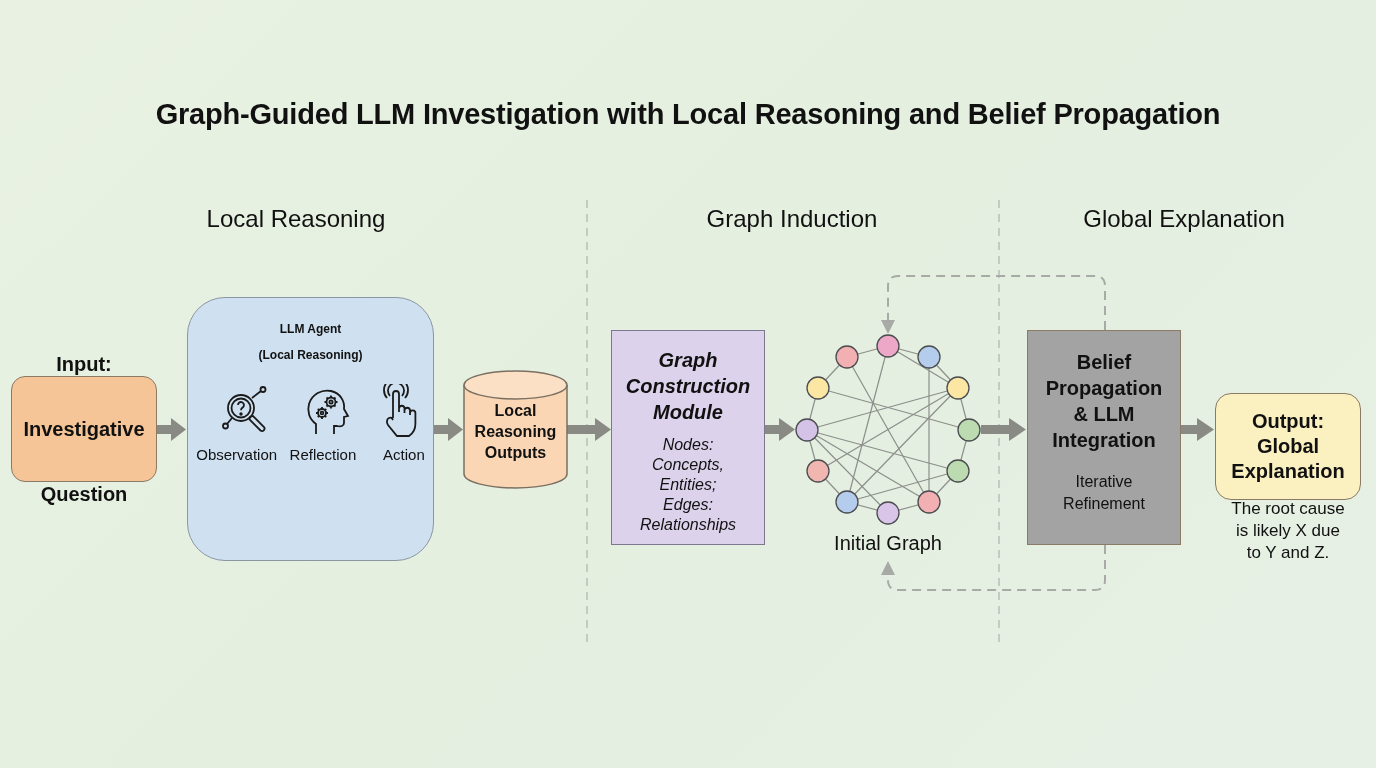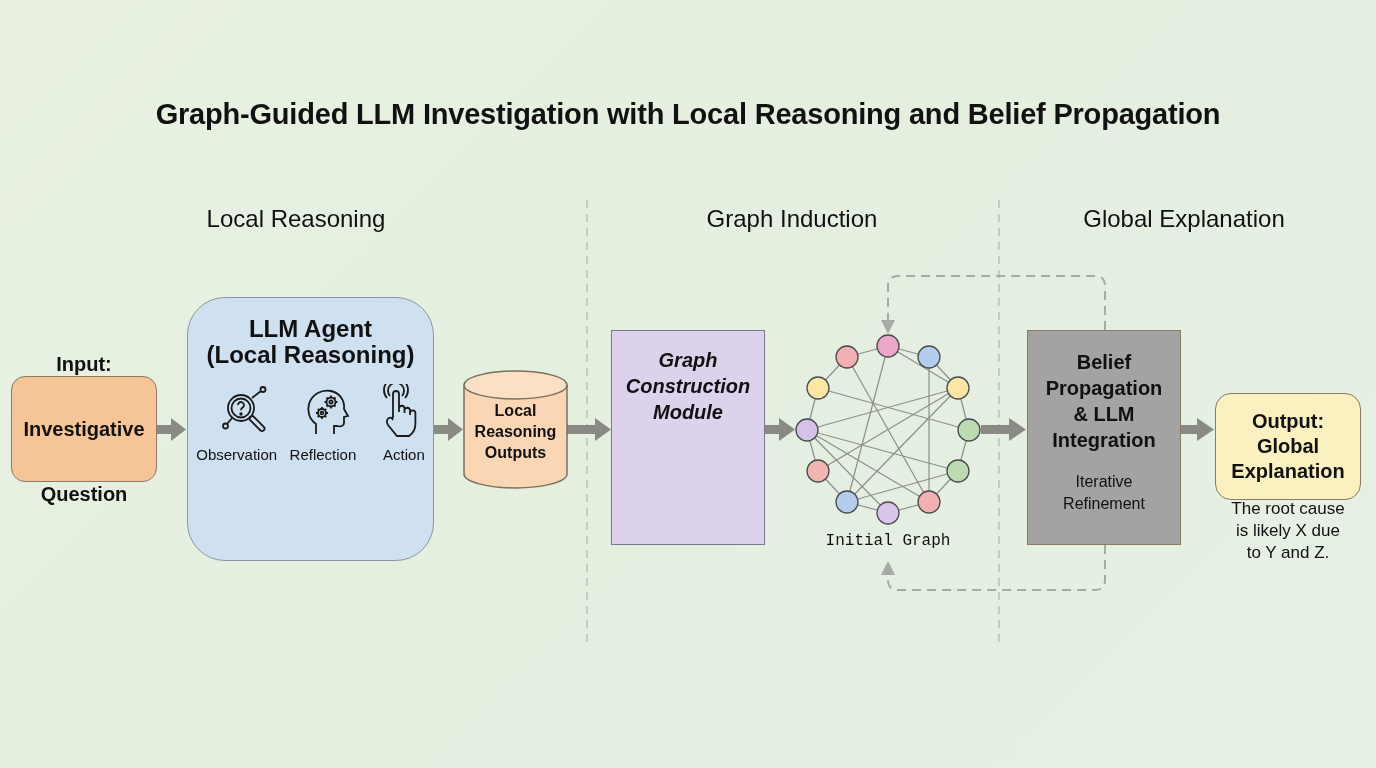--- a/index.html
+++ b/index.html
@@ -22,38 +22,38 @@
   .input-box {
     left: 11px; top: 376px; width: 146px; height: 106px;
     background: #f5c597; border: 1.5px solid #8a7a66; border-radius: 14px;
     font-size: 20px; font-weight: bold; line-height: 25px; gap: 40px;
   }
   .agent-box {
     left: 187px; top: 297px; width: 247px; height: 264px;
     background: #cfe0f0; border: 1.5px solid #8a96a3; border-radius: 38px;
     justify-content: flex-start;
   }
-  .agent-title { margin-top: 18px; font-size: 24px; font-weight: bold; line-height: 26px; }
+  .agent-title { margin-top: 18px; font-size: 12px; font-weight: bold; line-height: 26px; }
   .icons-row { display: flex; width: 100%; justify-content: space-around; margin-top: 16px; padding: 0 2px; box-sizing: border-box; }
   .icon-col { display: flex; flex-direction: column; align-items: flex-end; }
   .icon-col svg { width: 56px; height: 56px; }
   .icon-label { font-size: 15px; margin-top: 6px; white-space: nowrap; }
   .cyl-text {
     left: 463px; top: 400px; width: 105px; text-align: center;
     font-size: 16px; font-weight: bold; line-height: 21px;
   }
   .gcm-box {
     left: 611px; top: 330px; width: 154px; height: 215px;
     background: #dcd2ec; border: 1.5px solid #7d7890;
     justify-content: flex-start;
     font-style: italic;
   }
   .gcm-title { margin-top: 16px; font-size: 20px; font-weight: bold; line-height: 26px; }
   .gcm-desc { margin-top: 10px; font-size: 16px; line-height: 20px; }
-  .graph-label { left: 888px; top: 532px; transform: translateX(-50%); font-size: 16px; white-space: nowrap; font-family: Liberation Mono, monospace; }
+  .graph-label { left: 888px; top: 532px; transform: translateX(-50%); font-size: 20px; white-space: nowrap; }
   .bp-box {
     left: 1027px; top: 330px; width: 154px; height: 215px;
     background: #a3a3a3; border: 1.5px solid #8a7a66;
     justify-content: flex-start;
   }
   .bp-title { margin-top: 18px; font-size: 20px; font-weight: bold; line-height: 26px; }
   .bp-desc { margin-top: 18px; font-size: 16px; line-height: 22px; }
   .out-box {
     left: 1215px; top: 376px; width: 146px; height: 107px;
     background: #fbf0c0; border: 1.5px solid #8a7a66; border-radius: 16px;
@@ -211,20 +211,27 @@
   <div>Reasoning</div>
   <div>Outputs</div>
 </div>
 
 <div class="abs box gcm-box">
   <div class="gcm-title">
     <div>Graph</div>
     <div>Construction</div>
     <div>Module</div>
   </div>
+  <div class="gcm-desc">
+    <div>Nodes:</div>
+    <div>Concepts,</div>
+    <div>Entities;</div>
+    <div>Edges:</div>
+    <div>Relationships</div>
+  </div>
 </div>
 
 <div class="abs graph-label">Initial Graph</div>
 
 <div class="abs box bp-box">
   <div class="bp-title">
     <div>Belief</div>
     <div>Propagation</div>
     <div>&amp; LLM</div>
     <div>Integration</div>

